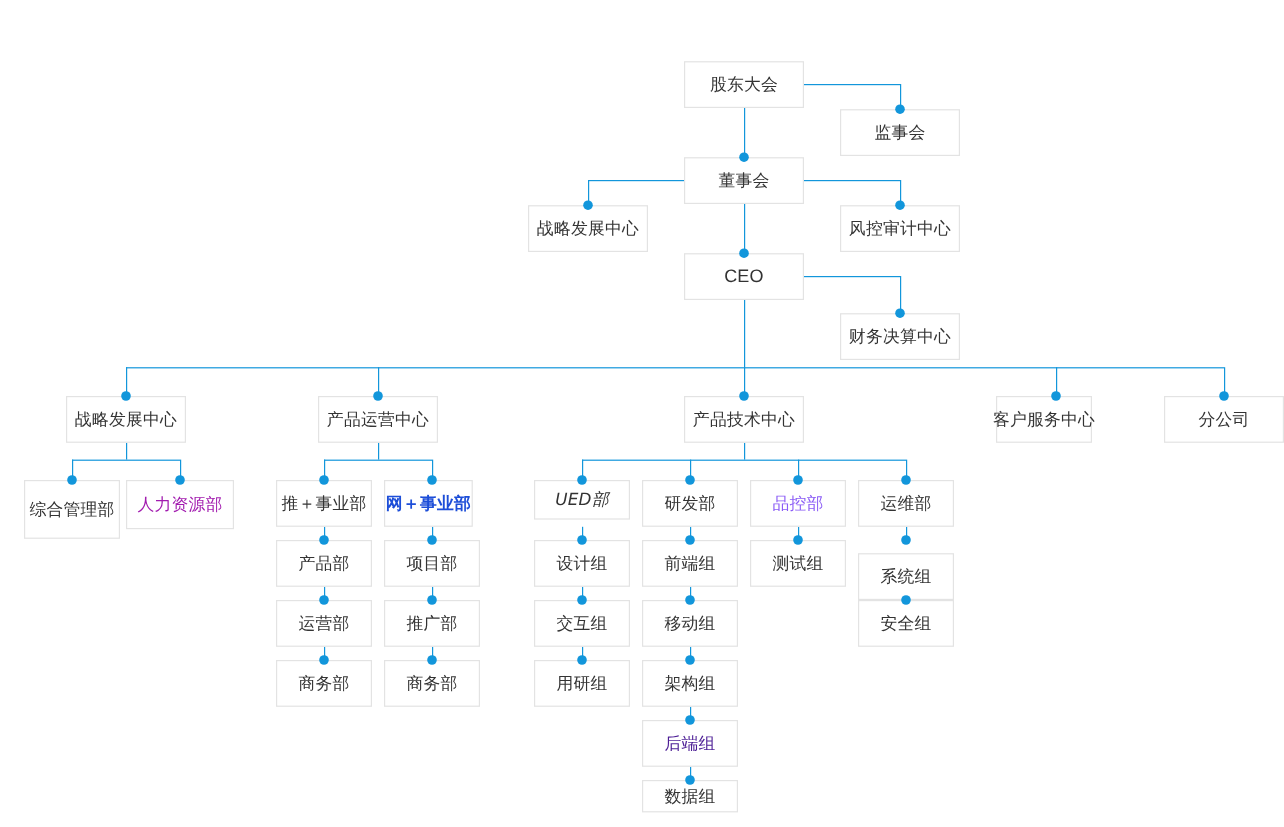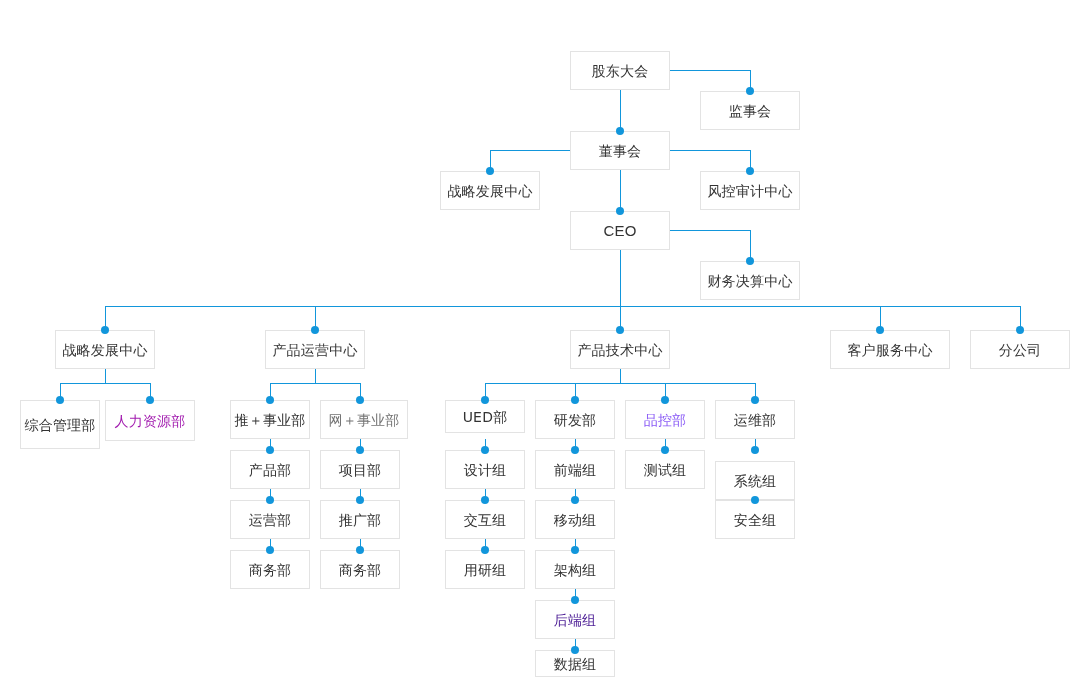--- a/index.html
+++ b/index.html
@@ -115,33 +115,33 @@
       <div class="node" style="left: 570px; top: 51px; width: 100px; height: 39px; border-color: rgb(227, 227, 227); color: rgb(51, 51, 51);">股东大会</div>
       <div class="node" style="left: 700px; top: 91px; width: 100px; height: 39px; border-color: rgb(227, 227, 227); color: rgb(51, 51, 51);">监事会</div>
       <div class="node" style="left: 570px; top: 131px; width: 100px; height: 39px; border-color: rgb(227, 227, 227); color: rgb(51, 51, 51);">董事会</div>
       <div class="node" style="left: 440px; top: 171px; width: 100px; height: 39px; border-color: rgb(227, 227, 227); color: rgb(51, 51, 51);">战略发展中心</div>
       <div class="node" style="left: 700px; top: 171px; width: 100px; height: 39px; border-color: rgb(227, 227, 227); color: rgb(51, 51, 51);">风控审计中心</div>
       <div class="node latin" style="left: 570px; top: 211px; width: 100px; height: 39px; border-color: rgb(227, 227, 227); color: rgb(51, 51, 51);">CEO</div>
       <div class="node" style="left: 700px; top: 261px; width: 100px; height: 39px; border-color: rgb(227, 227, 227); color: rgb(51, 51, 51);">财务决算中心</div>
       <div class="node" style="left: 55px; top: 330px; width: 100px; height: 39px; border-color: rgb(227, 227, 227); color: rgb(51, 51, 51);">战略发展中心</div>
       <div class="node" style="left: 265px; top: 330px; width: 100px; height: 39px; border-color: rgb(227, 227, 227); color: rgb(51, 51, 51);">产品运营中心</div>
       <div class="node" style="left: 570px; top: 330px; width: 100px; height: 39px; border-color: rgb(227, 227, 227); color: rgb(51, 51, 51);">产品技术中心</div>
-      <div class="node" style="left: 830px; top: 330px; width: 120px; height: 39px; border-color: rgb(227, 227, 227); color: rgb(51, 51, 51);">客户服务中心</div>
+      <div class="node" style="left: 830px; top: 330px; width: 80px; height: 39px; border-color: rgb(227, 227, 227); color: rgb(51, 51, 51);">客户服务中心</div>
       <div class="node" style="left: 970px; top: 330px; width: 100px; height: 39px; border-color: rgb(227, 227, 227); color: rgb(51, 51, 51);">分公司</div>
       <div class="node" style="left: 20px; top: 400px; width: 80px; height: 49px; border-color: rgb(227, 227, 227); color: rgb(51, 51, 51);">综合管理部</div>
       <div class="node" style="left: 105px; top: 400px; width: 90px; height: 41px; border-color: rgb(227, 227, 227); color: #a21caf; text-align: center;">人力资源部</div>
       <div class="node" style="left: 230px; top: 400px; width: 80px; height: 39px; border-color: rgb(227, 227, 227); color: rgb(51, 51, 51);">推＋事业部</div>
       <div class="node" style="left: 230px; top: 450px; width: 80px; height: 39px; border-color: rgb(227, 227, 227); color: rgb(51, 51, 51);">产品部</div>
       <div class="node" style="left: 230px; top: 500px; width: 80px; height: 39px; border-color: rgb(227, 227, 227); color: rgb(51, 51, 51);">运营部</div>
       <div class="node" style="left: 230px; top: 550px; width: 80px; height: 39px; border-color: rgb(227, 227, 227); color: rgb(51, 51, 51);">商务部</div>
-      <div class="node" style="left: 320px; top: 400px; width: 88px; height: 39px; border-color: rgb(227, 227, 227); color: #737373;">网＋事业部</div>
+      <div class="node" style="left: 320px; top: 400px; width: 74px; height: 39px; border-color: rgb(227, 227, 227); color: #1d4ed8; font-weight: bold;">网＋事业部</div>
       <div class="node" style="left: 320px; top: 450px; width: 80px; height: 39px; border-color: rgb(227, 227, 227); color: rgb(51, 51, 51);">项目部</div>
       <div class="node" style="left: 320px; top: 500px; width: 80px; height: 39px; border-color: rgb(227, 227, 227); color: rgb(51, 51, 51);">推广部</div>
       <div class="node" style="left: 320px; top: 550px; width: 80px; height: 39px; border-color: rgb(227, 227, 227); color: rgb(51, 51, 51);">商务部</div>
-      <div class="node" style="left: 445px; top: 400px; width: 80px; height: 33px; border-color: rgb(227, 227, 227); color: rgb(51, 51, 51);">UED部</div>
+      <div class="node" style="left: 445px; top: 400px; width: 80px; height: 33px; border-color: rgb(227, 227, 227); color: rgb(51, 51, 51); font-style: italic;">UED部</div>
       <div class="node" style="left: 445px; top: 450px; width: 80px; height: 39px; border-color: rgb(227, 227, 227); color: rgb(51, 51, 51);">设计组</div>
       <div class="node" style="left: 445px; top: 500px; width: 80px; height: 39px; border-color: rgb(227, 227, 227); color: rgb(51, 51, 51);">交互组</div>
       <div class="node" style="left: 445px; top: 550px; width: 80px; height: 39px; border-color: rgb(227, 227, 227); color: rgb(51, 51, 51);">用研组</div>
       <div class="node" style="left: 535px; top: 400px; width: 80px; height: 39px; border-color: rgb(227, 227, 227); color: rgb(51, 51, 51);">研发部</div>
       <div class="node" style="left: 535px; top: 450px; width: 80px; height: 39px; border-color: rgb(227, 227, 227); color: rgb(51, 51, 51);">前端组</div>
       <div class="node" style="left: 535px; top: 500px; width: 80px; height: 39px; border-color: rgb(227, 227, 227); color: rgb(51, 51, 51);">移动组</div>
       <div class="node" style="left: 535px; top: 550px; width: 80px; height: 39px; border-color: rgb(227, 227, 227); color: rgb(51, 51, 51);">架构组</div>
       <div class="node" style="left: 535px; top: 600px; width: 80px; height: 39px; border-color: rgb(227, 227, 227); color: #4c1d95;">后端组</div>
       <div class="node" style="left: 535px; top: 650px; width: 80px; height: 27px; border-color: rgb(227, 227, 227); color: rgb(51, 51, 51);">数据组</div>
       <div class="node" style="left: 625px; top: 400px; width: 80px; height: 39px; border-color: rgb(227, 227, 227); color: #8b5cf6;">品控部</div>

